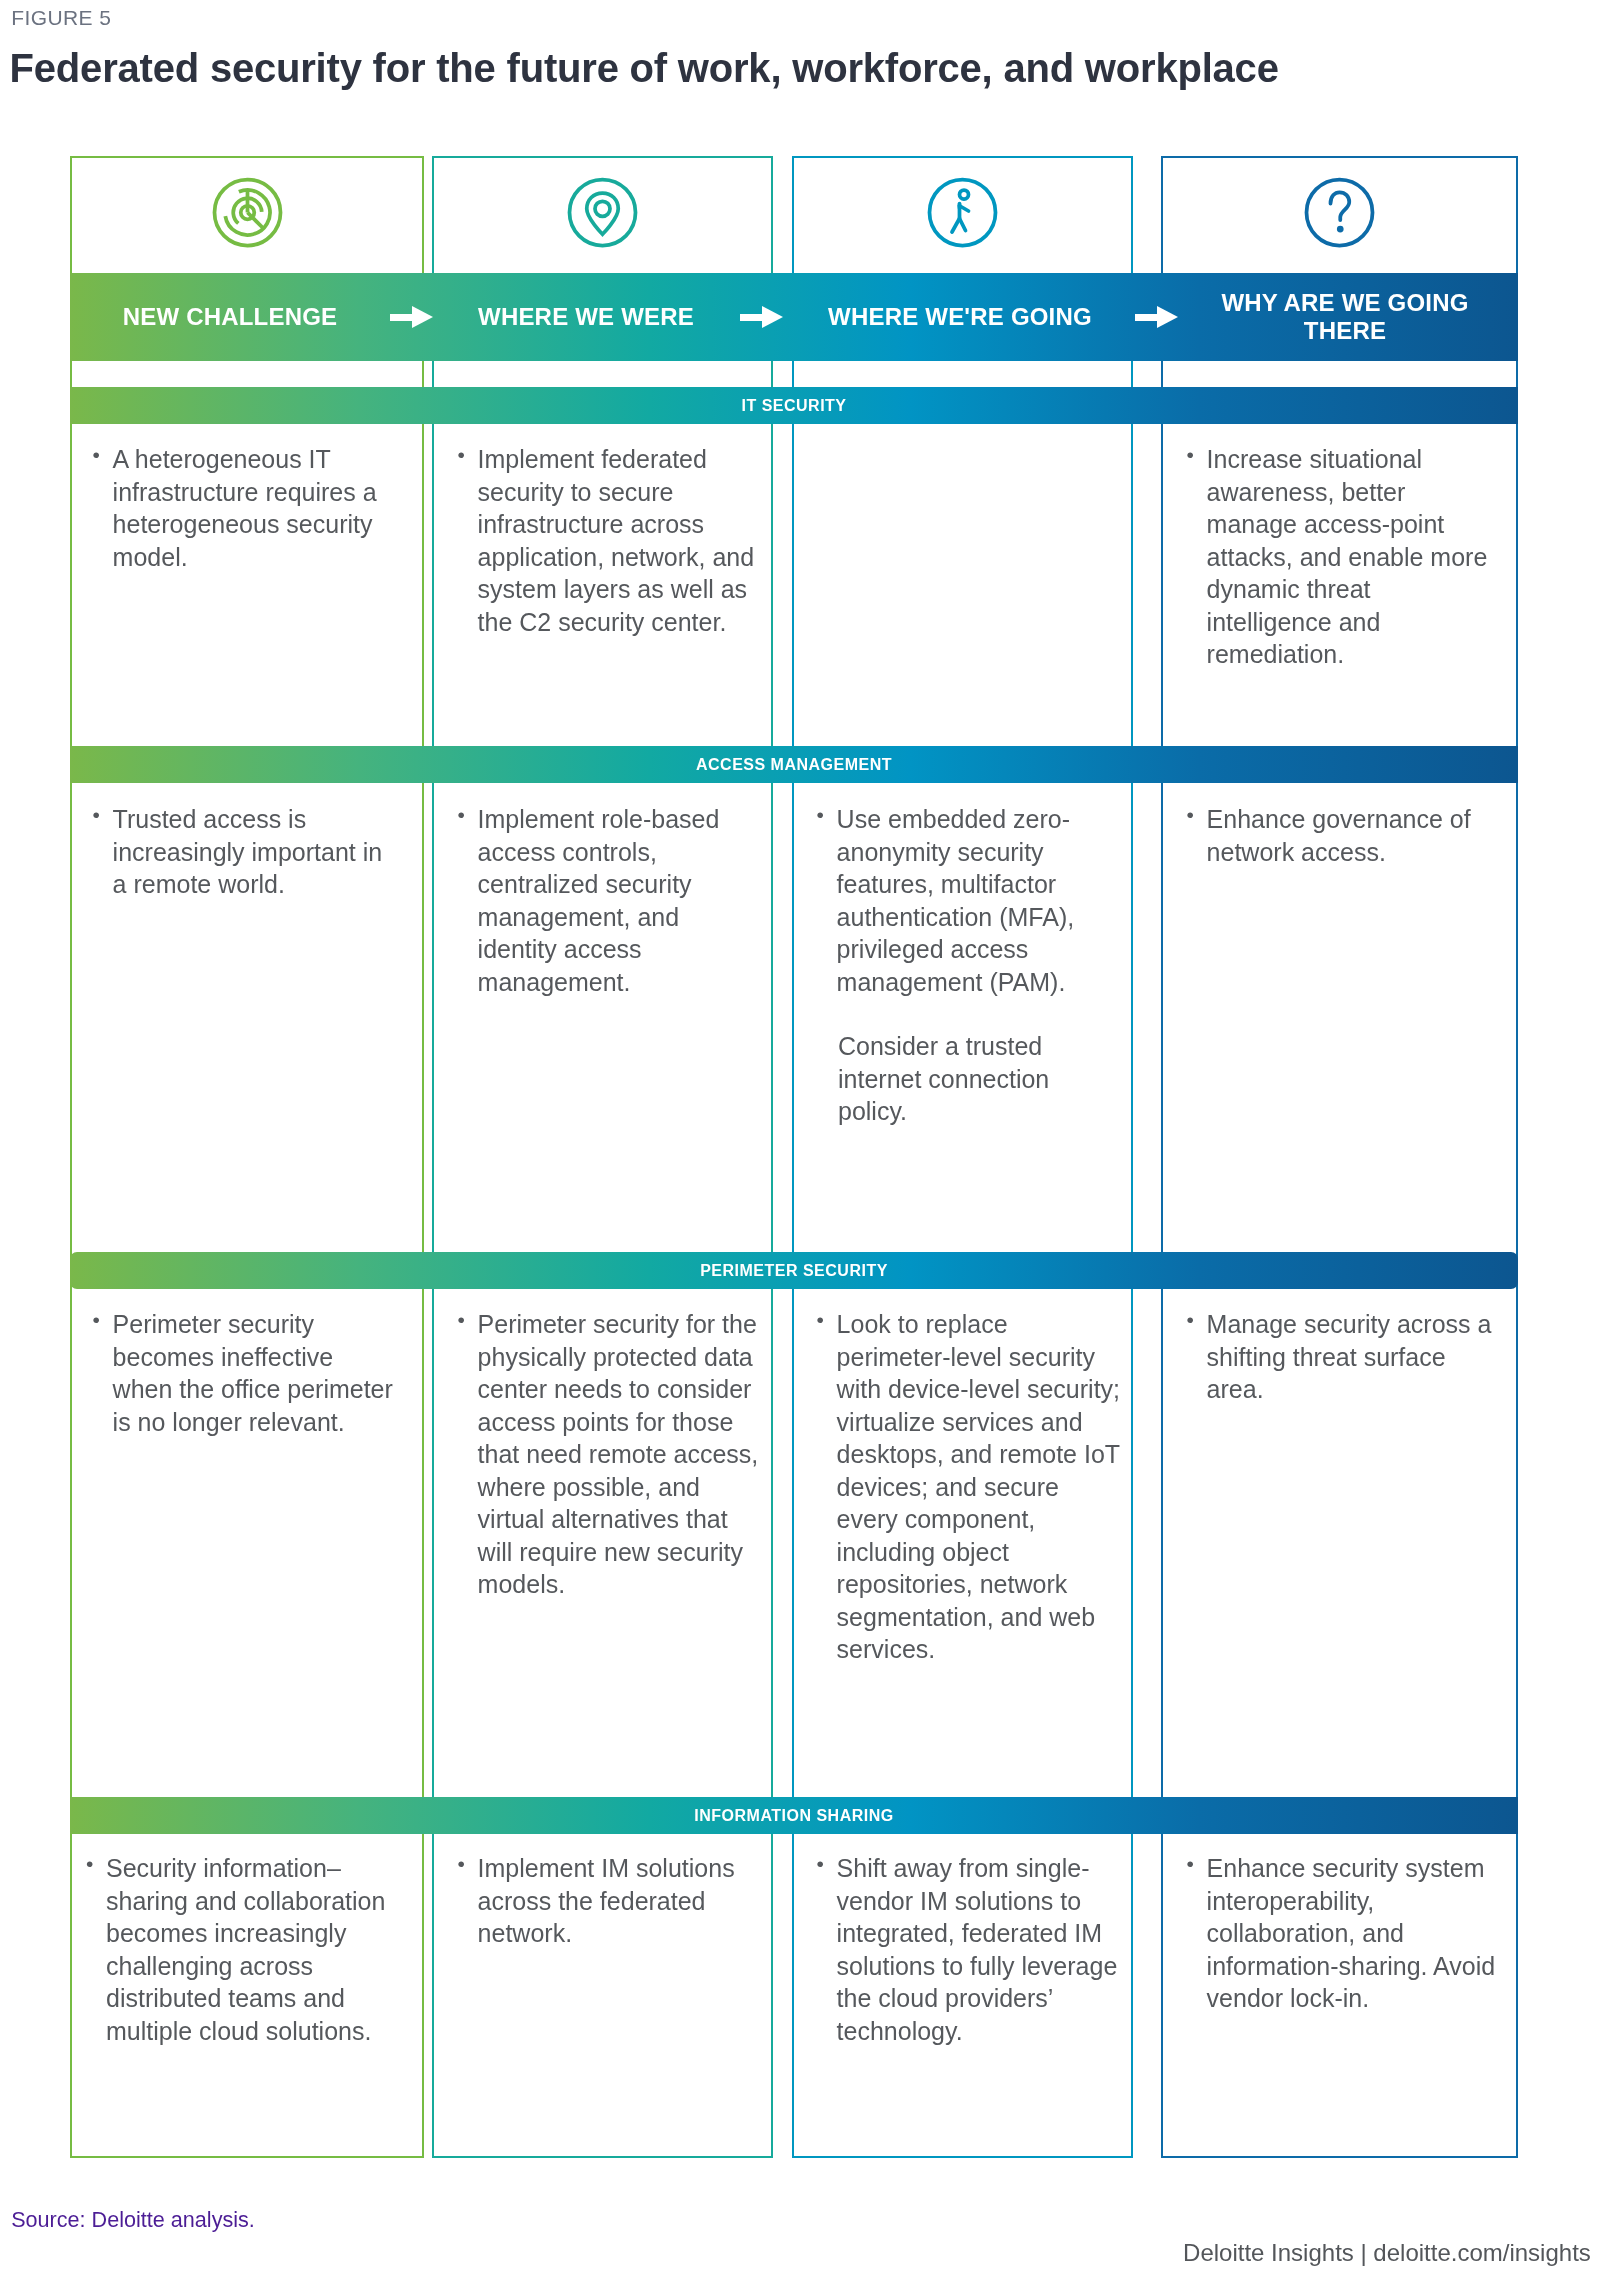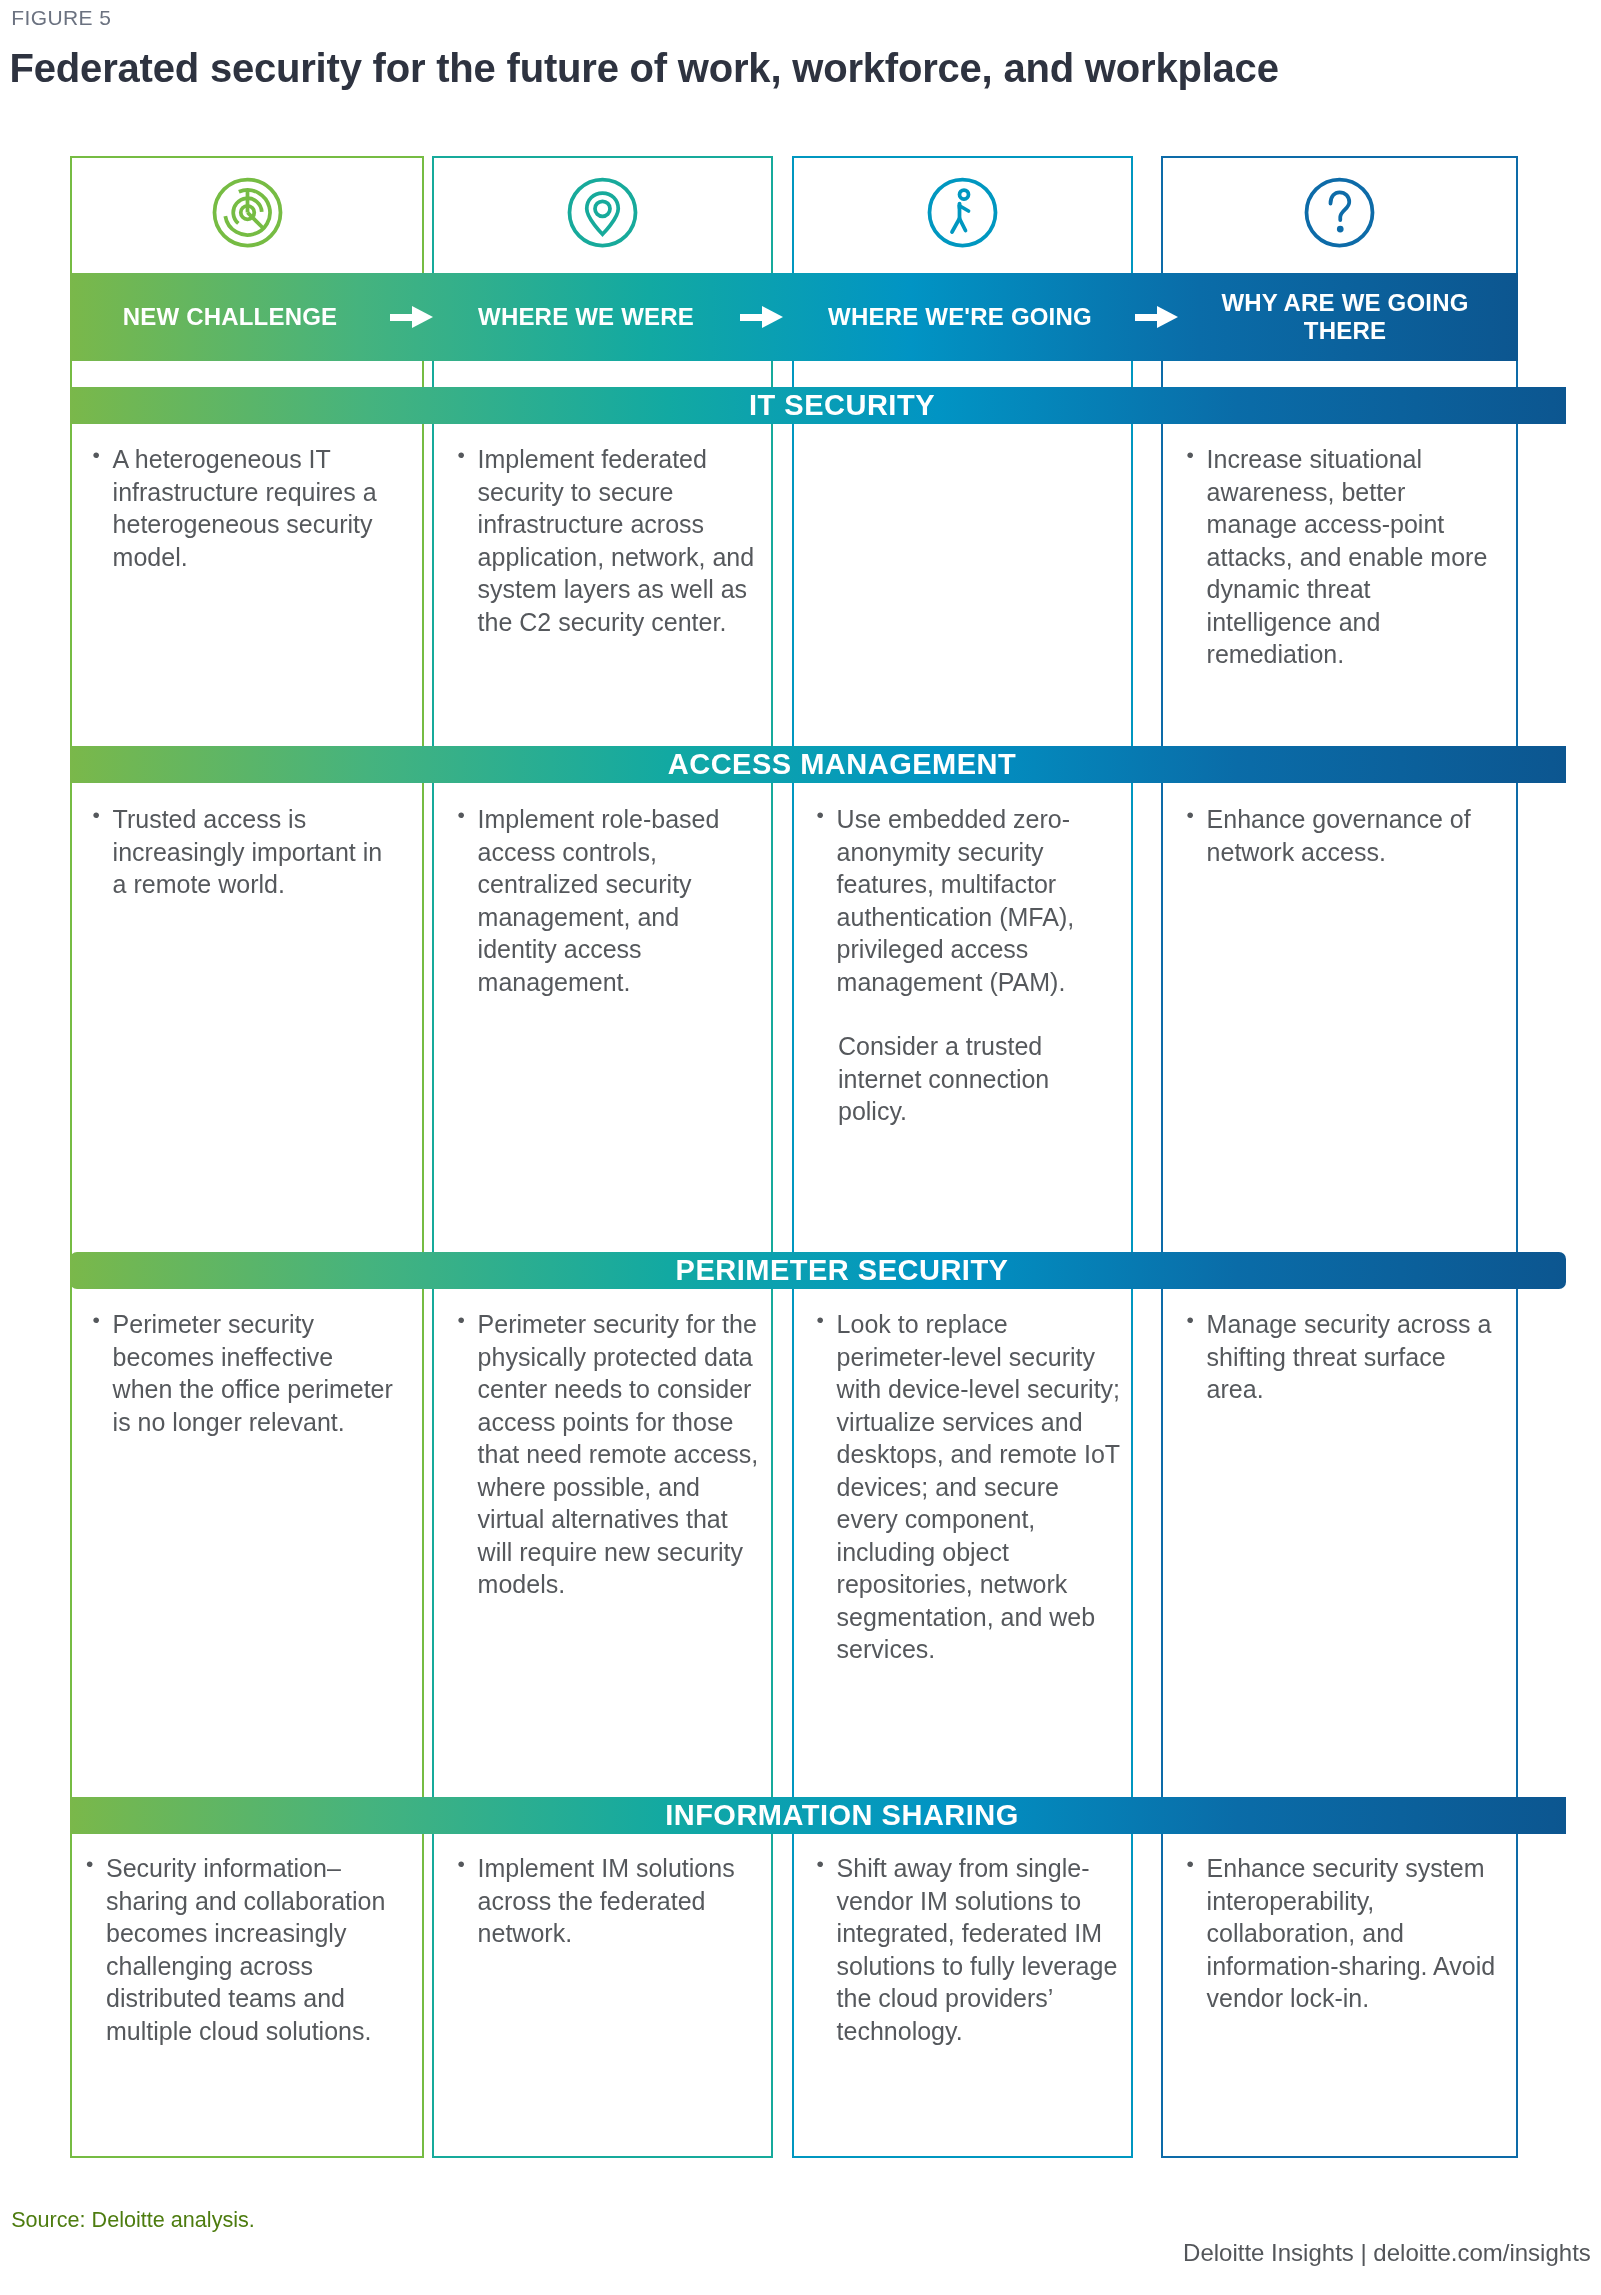--- a/index.html
+++ b/index.html
@@ -125,26 +125,25 @@
     height: 37px;
     background: linear-gradient(to right,
         #7ab84a 0%,
         #45b37e 20%,
         #12a9a2 40%,
         #0194c4 58%,
         #0a6ca8 78%,
         #0c5690 100%);
     color: #ffffff;
     font-weight: bold;
-    font-size: 29px;
+    font-size: 16px;
     letter-spacing: 0.5px;
     display: flex;
     align-items: center;
     justify-content: center;
-    padding-left: 48px;
   }
 
   
   .cell {
     position: absolute;
     font-size: 25px;
     line-height: 1.30;
     color: #55585c;
   }
   .bullet {
@@ -164,21 +163,21 @@
     padding-left: 23px;
     margin-top: 32px;
   }
 
   
   .source {
     position: absolute;
     left: 11.2px;
     top: 2207px;
     font-size: 21.6px;
-    color: #4d7c0f;
+    color: #4c1d95;
   }
   .credit {
     position: absolute;
     right: 11.2px;
     top: 2239px;
     font-size: 24px;
     color: #53565a;
     text-align: right;
     white-space: nowrap;
   }

